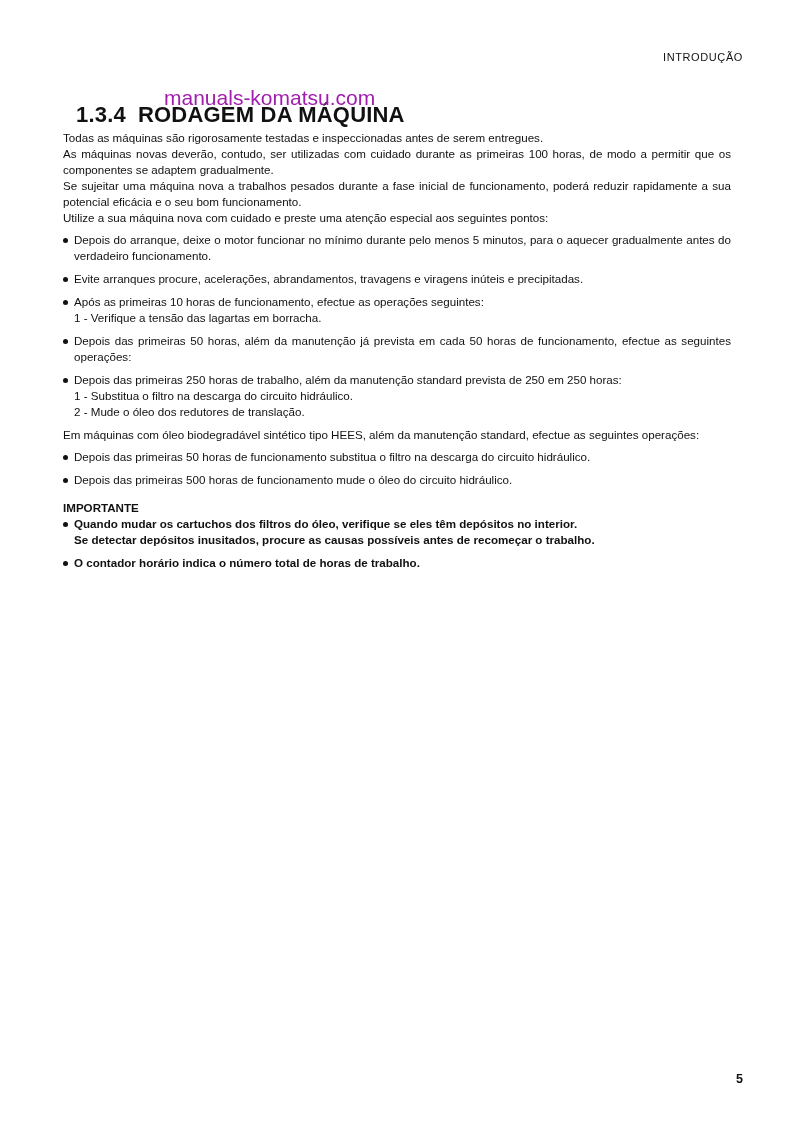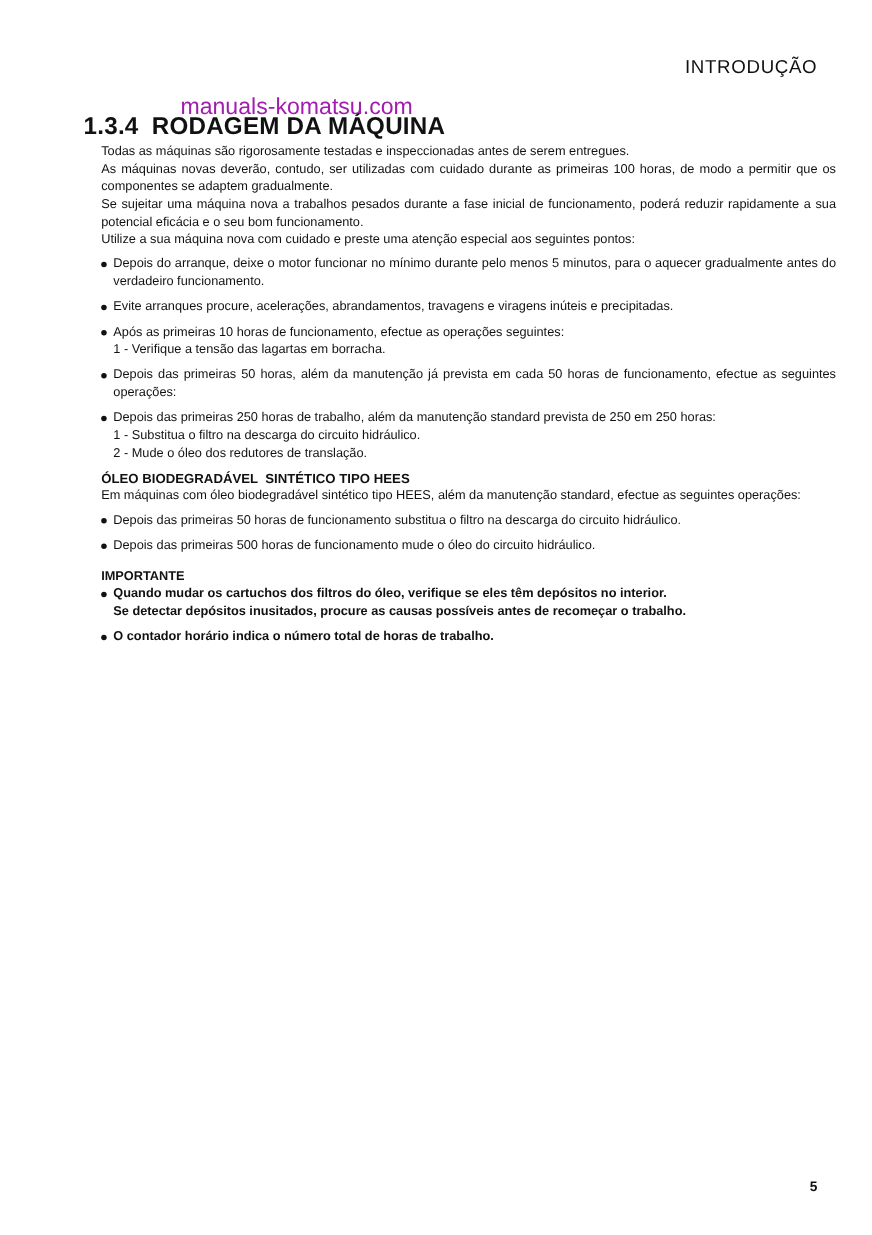--- a/index.html
+++ b/index.html
@@ -2,33 +2,33 @@
 <html><head>
 <meta charset="utf-8">
 <style>
   html, body { margin: 0; padding: 0; background: #ffffff; }
   body {
     width: 793px; height: 1123px; position: relative; overflow: hidden;
     font-family: "Liberation Sans", sans-serif; color: #111;
   }
   .header-right {
     position: absolute; top: 51px; right: 50px;
-    font-size: 17px; letter-spacing: 0.6px; text-align: right;
+    font-size: 11px; letter-spacing: 0.6px; text-align: right;
   }
   .watermark {
     position: absolute; top: 86px; left: 164px;
     font-size: 21px; color: #a21caf; font-weight: normal;
   }
   .section-title {
     position: absolute; top: 102px; left: 76px;
     font-size: 22px; font-weight: bold; letter-spacing: 0.2px;
   }
   .section-title .num { margin-right: 12px; }
   .content {
-    position: absolute; top: 130px; left: 92px; width: 668px;
+    position: absolute; top: 130px; left: 63px; width: 668px;
     font-size: 11.6px; line-height: 16px;
   }
   .content p { margin: 0; text-align: justify; }
   .bullets { list-style: none; margin: 6px 0 0 0; padding: 0; }
   .bullets li {
     position: relative; padding-left: 11px; margin-bottom: 7px; text-align: justify;
   }
   .bullets li .dot {
     position: absolute; left: 0; top: 6px; width: 5px; height: 5px;
     background: #111; border-radius: 50%;
@@ -80,21 +80,20 @@
       <span>Depois das primeiras 50 horas, além da manutenção já prevista em cada 50 horas de funcionamento, efectue as seguintes operações:</span>
     </li>
     <li>
       <span class="dot"></span>
       <span>Depois das primeiras 250 horas de trabalho, além da manutenção standard prevista de 250 em 250 horas:</span>
       <span class="sub">1 - Substitua o filtro na descarga do circuito hidráulico.</span>
       <span class="sub">2 - Mude o óleo dos redutores de translação.</span>
     </li>
   </ul>
 
-  <p class="h2" style="white-space:pre;">ÓLEO BIODEGRADÁVEL  SINTÉTICO TIPO HEES</p>
   <p class="para2">Em máquinas com óleo biodegradável sintético tipo HEES, além da manutenção standard, efectue as seguintes operações:</p>
   <ul class="bullets">
     <li>
       <span class="dot"></span>
       <span>Depois das primeiras 50 horas de funcionamento substitua o filtro na descarga do circuito hidráulico.</span>
     </li>
     <li>
       <span class="dot"></span>
       <span>Depois das primeiras 500 horas de funcionamento mude o óleo do circuito hidráulico.</span>
     </li>

